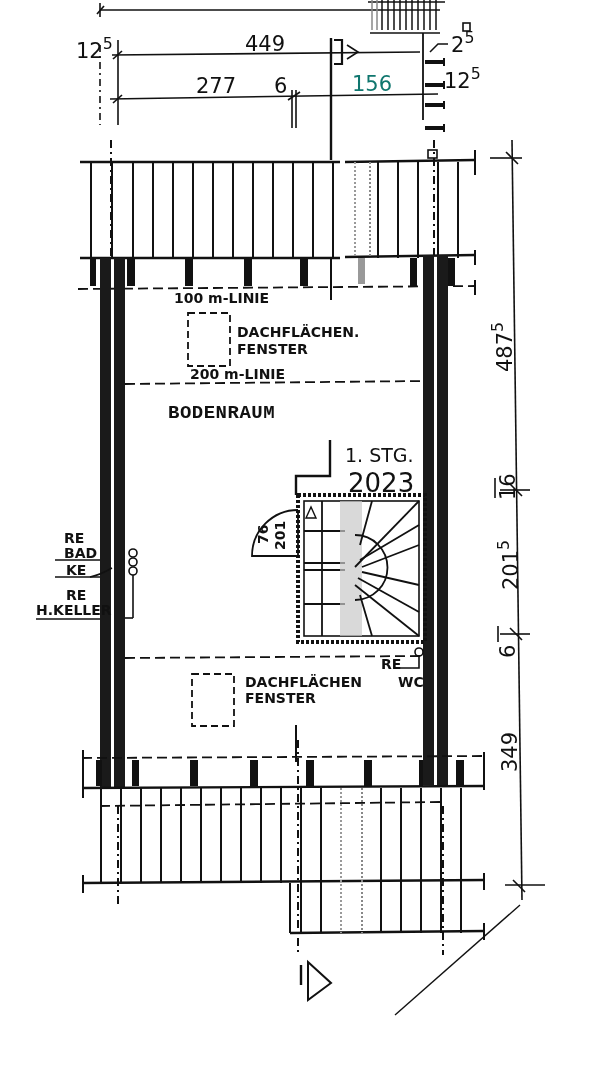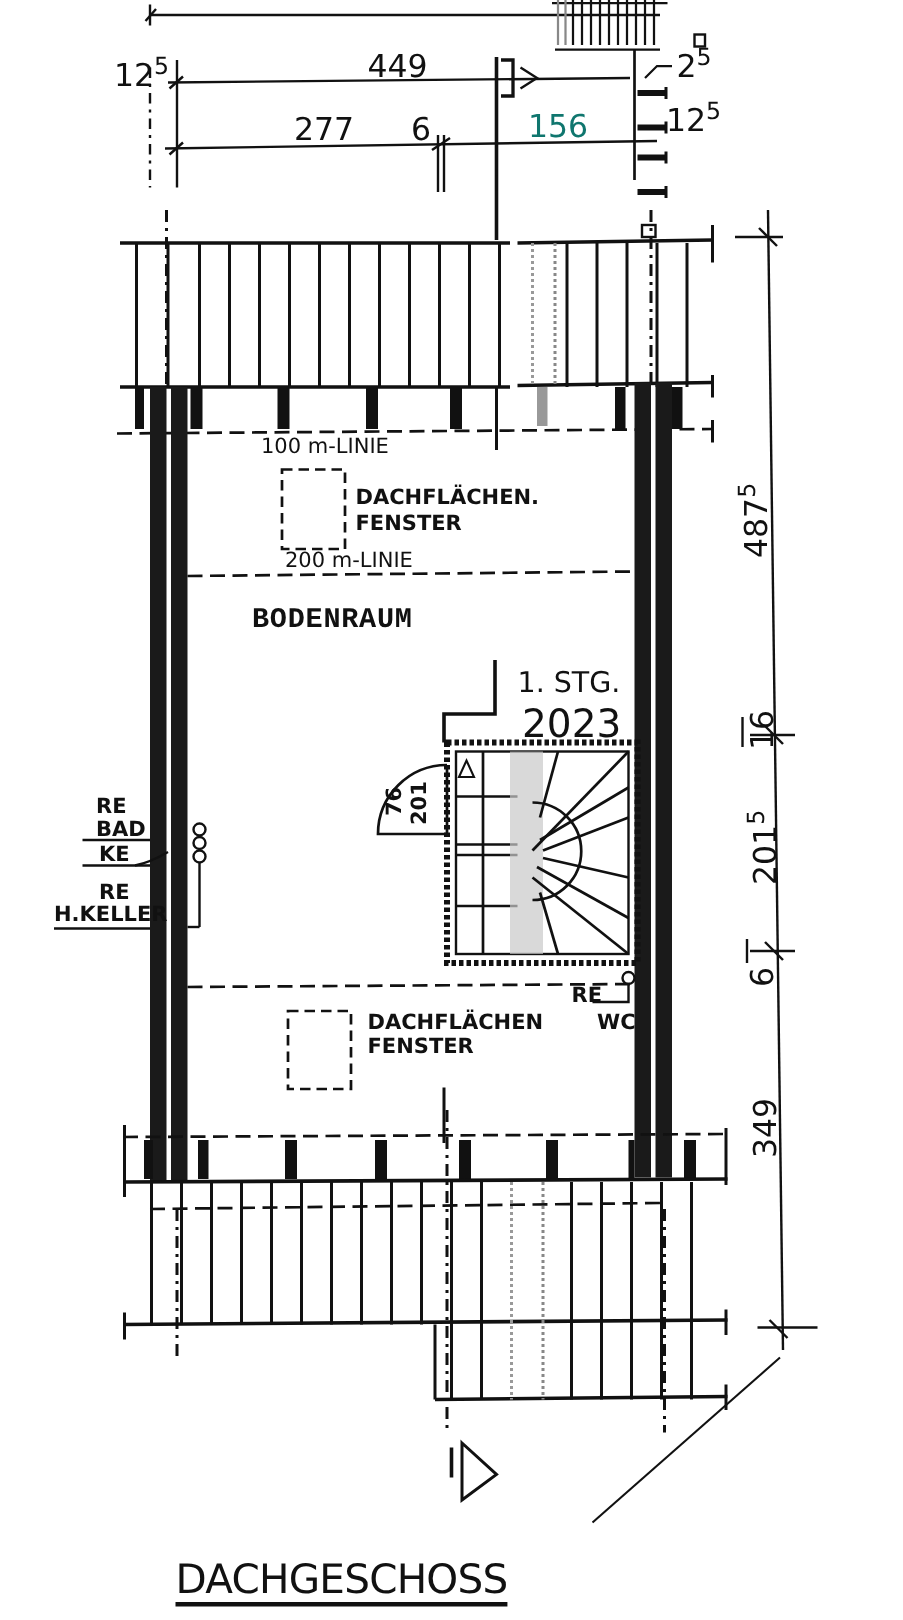--- a/index.html
+++ b/index.html
@@ -2,21 +2,21 @@
 <html><head>
 <meta charset="utf-8">
 <style>
   html, body { margin: 0; padding: 0; background: #ffffff; }
   body { width: 602px; height: 1080px; position: relative; overflow: hidden;
          font-family: "Liberation Sans", "DejaVu Sans", sans-serif; color: #111; }
   #plan { position: absolute; left: 0; top: 0; width: 602px; height: 1080px; }
   .lbl { position: absolute; white-space: nowrap; color: #111; line-height: 1; }
   .dim { font-size: 21px; font-family: "DejaVu Sans", sans-serif; }
   .room { font-size: 19px; font-weight: bold; letter-spacing: 0.5px; font-family: Liberation Mono, monospace; }
-  .note { font-size: 14px; font-family: "DejaVu Sans", sans-serif; font-weight: normal; }
+  .note { font-size: 14px; font-family: "DejaVu Sans", sans-serif; font-weight: bold; }
   .small { font-size: 14px; font-family: "DejaVu Sans", sans-serif; font-weight: bold; }
   .rot { transform-origin: left top; transform: rotate(-90deg); }
   .title { font-size: 27px; font-family: "DejaVu Sans", sans-serif; text-decoration: underline; text-decoration-thickness: 3px; text-underline-offset: 6px; letter-spacing: -0.5px; }
   sup { font-size: 0.75em; vertical-align: 0.55em; }
 </style>
 </head>
 <body>
 
 <div id="plan">
   <svg width="602" height="1080" viewBox="0 0 602 1080" xmlns="http://www.w3.org/2000/svg" stroke="#111" fill="none" stroke-linecap="butt">
@@ -295,14 +295,13 @@
   <div class="lbl small" style="left:398px; top:675px;">WC</div>
 
   
   <div class="lbl small" style="left:64px; top:531px;">RE</div>
   <div class="lbl small" style="left:64px; top:546px;">BAD</div>
   <div class="lbl small" style="left:66px; top:563px;">KE</div>
   <div class="lbl small" style="left:66px; top:588px;">RE</div>
   <div class="lbl small" style="left:36px; top:603px;">H.KELLER</div>
 
   
-  <div class="lbl title" style="left:117px; top:1040px;">DACHGESCHOSS</div>
 </div>
 
 </body></html>

